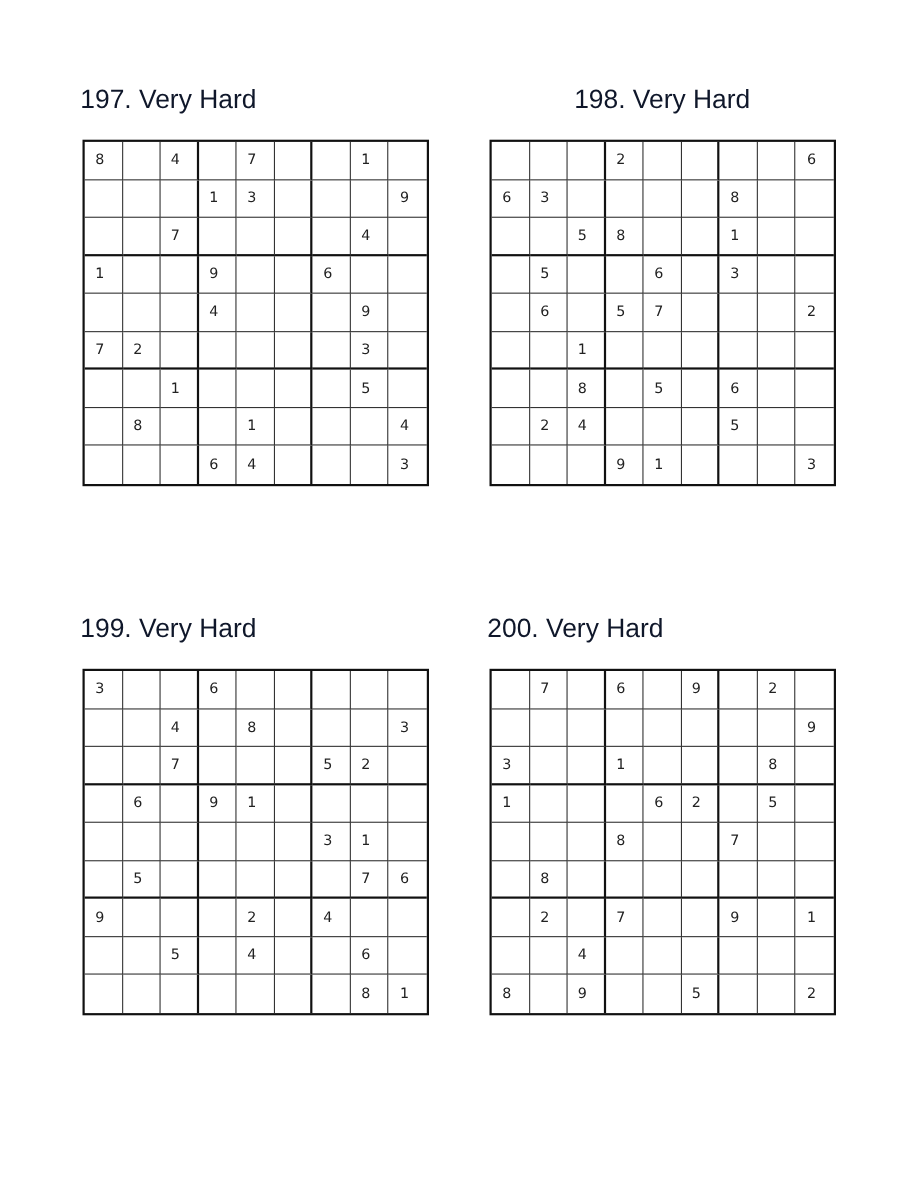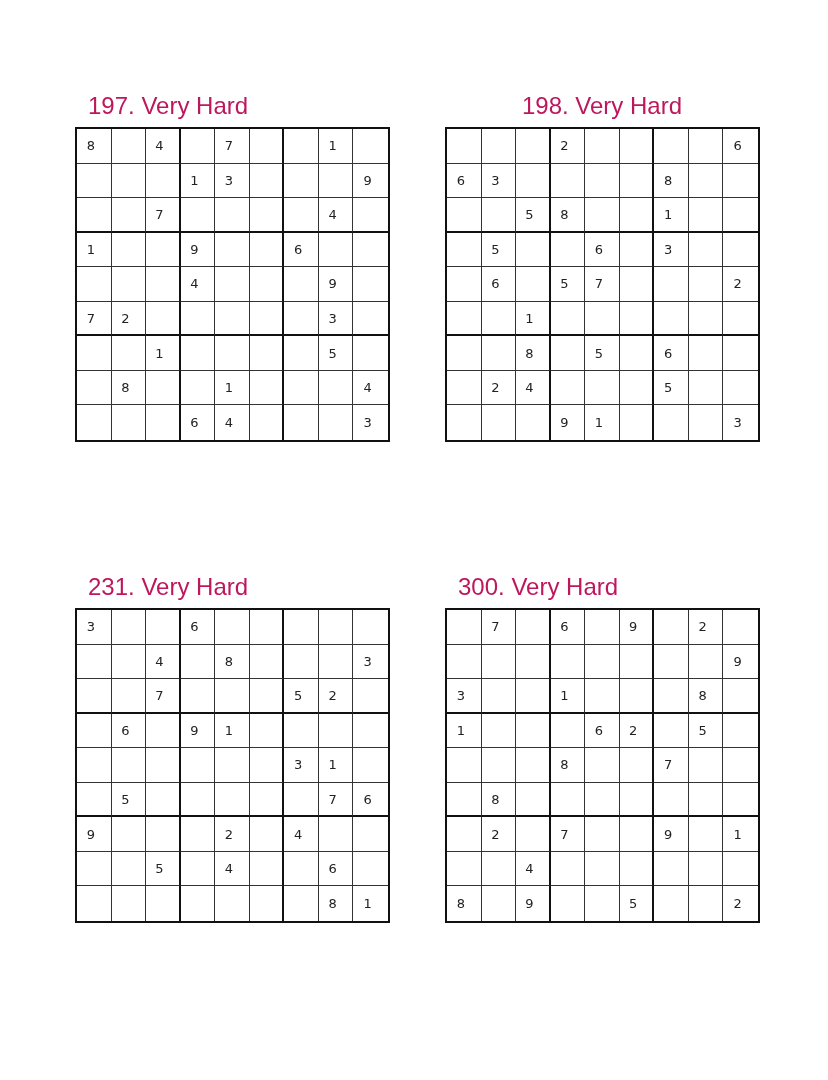--- a/index.html
+++ b/index.html
@@ -16,22 +16,22 @@
       color: #1a1a1a;
     }
     .puzzle {
       position: absolute;
       width: 320px;
     }
     .puzzle-title {
       font-family: "Liberation Sans", sans-serif;
       font-size: 24px;
       font-weight: normal;
-      color: #be185d;
-      margin: 16px;
+      color: #0f172a;
+      margin: 1px;
       height: 30px;
       line-height: 30px;
       white-space: nowrap;
     }
     .grid {
       position: absolute;
       top: 52px;
       left: 3px;
       width: 315px;
       height: 315px;
@@ -556,21 +556,21 @@
       <div class="cell r8 c7">
         <span></span>
       </div>
       <div class="cell r8 c8">
         <span>3</span>
       </div>
     </div>
 </div>
 
 <div class="puzzle" style="left:72px; top:556px;">
-  <h2 class="puzzle-title">231. Very Hard</h2>
+  <h2 class="puzzle-title">199. Very Hard</h2>
   <div class="grid">
       <div class="cell r0 c0">
         <span>3</span>
       </div>
       <div class="cell r0 c1">
         <span></span>
       </div>
       <div class="cell r0 c2">
         <span></span>
       </div>
@@ -805,21 +805,21 @@
       <div class="cell r8 c7">
         <span>8</span>
       </div>
       <div class="cell r8 c8">
         <span>1</span>
       </div>
     </div>
 </div>
 
 <div class="puzzle" style="left:442px; top:556px;">
-  <h2 class="puzzle-title">300. Very Hard</h2>
+  <h2 class="puzzle-title">200. Very Hard</h2>
   <div class="grid">
       <div class="cell r0 c0">
         <span></span>
       </div>
       <div class="cell r0 c1">
         <span>7</span>
       </div>
       <div class="cell r0 c2">
         <span></span>
       </div>

